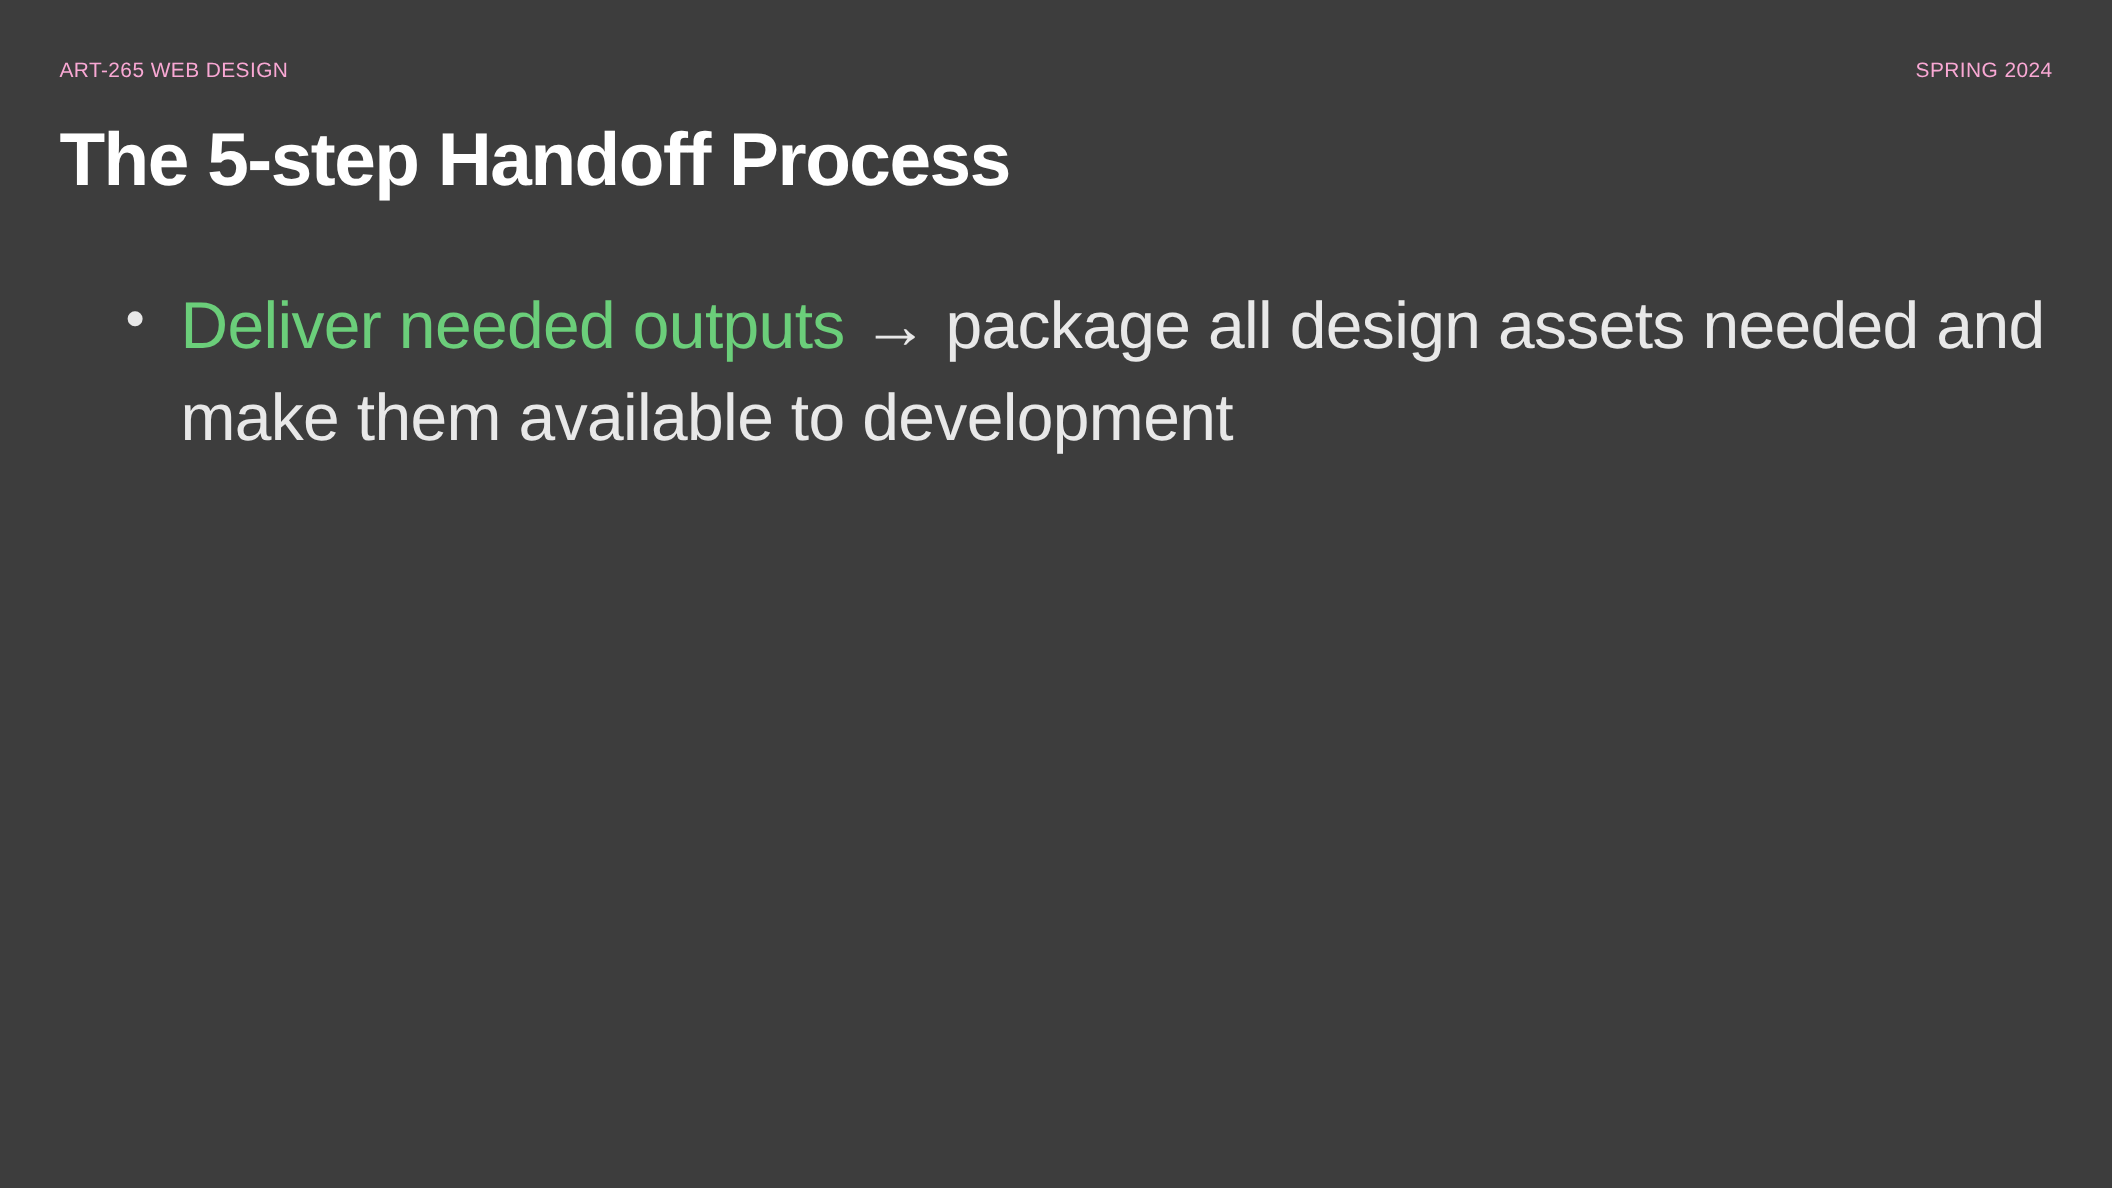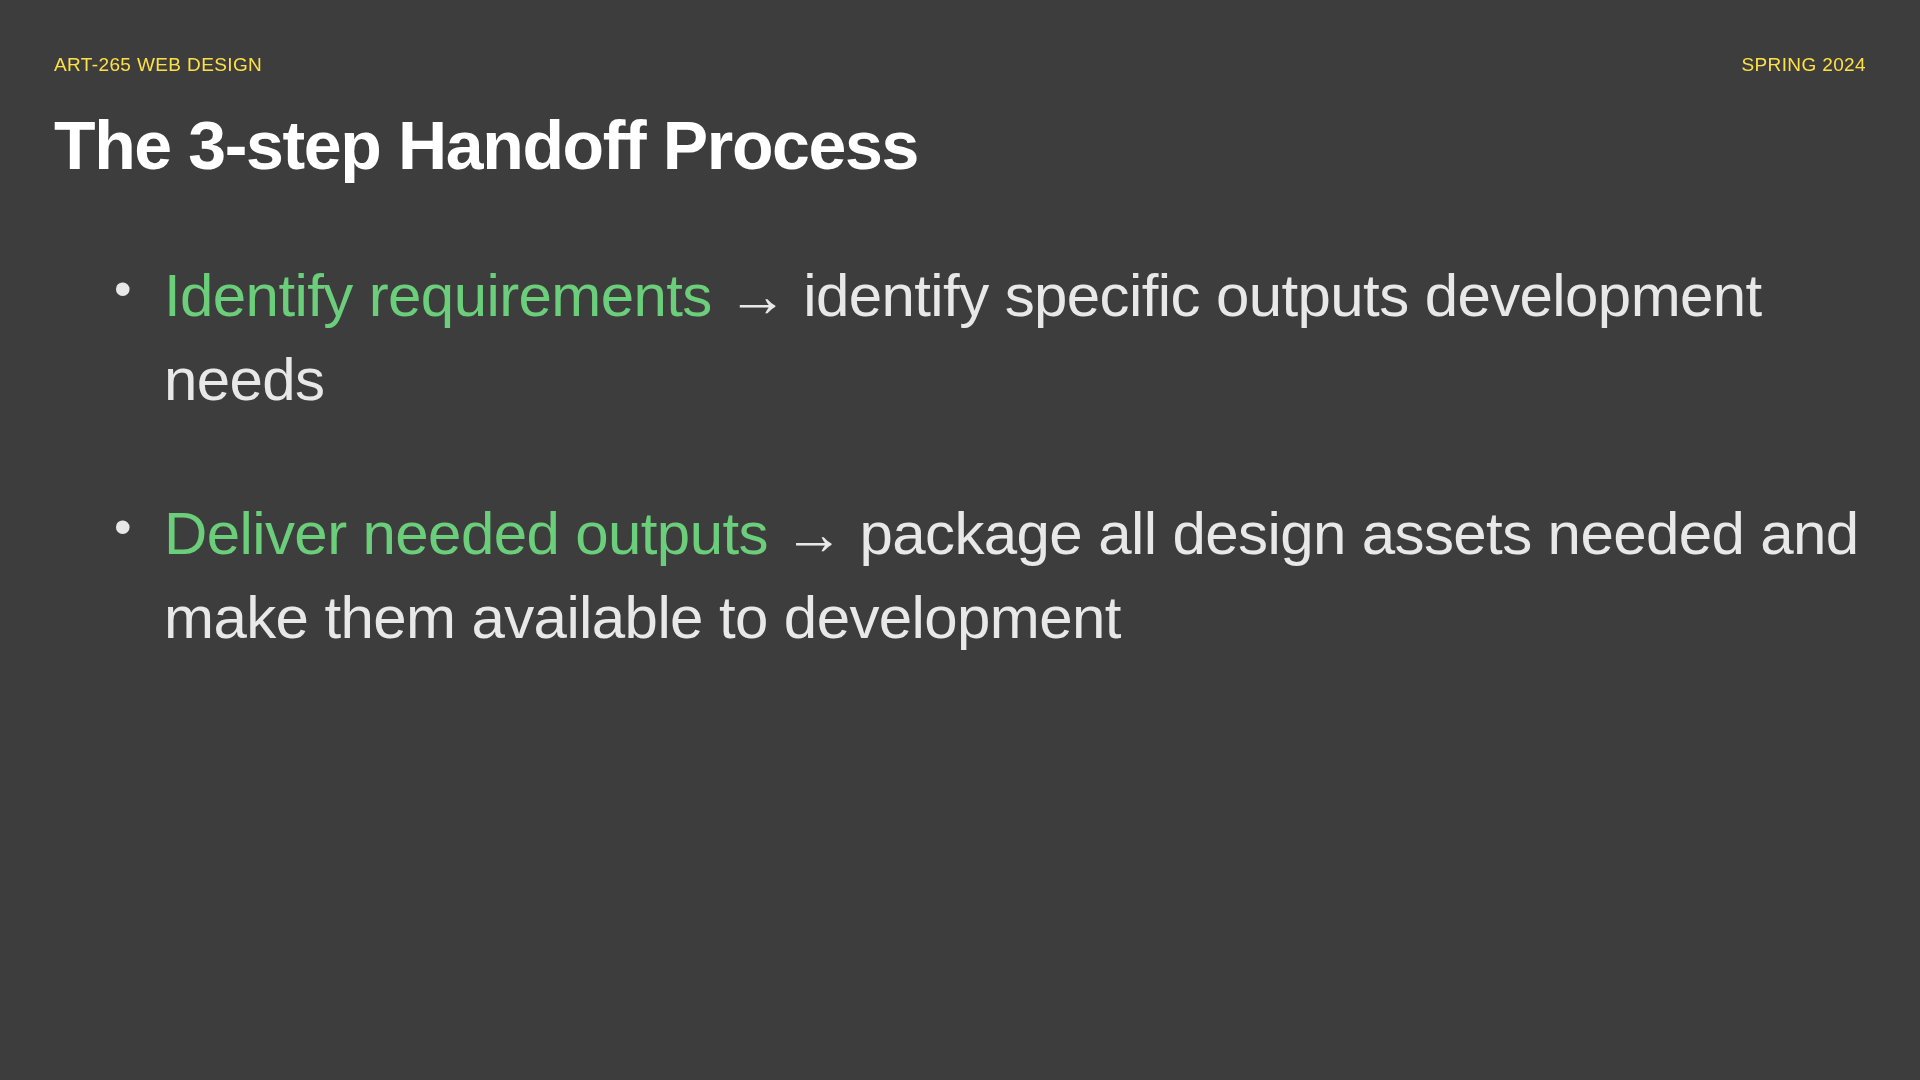--- a/index.html
+++ b/index.html
@@ -18,21 +18,21 @@
       letter-spacing: -0.01em;
     }
     .header {
       display: flex;
       justify-content: space-between;
       align-items: center;
       margin-bottom: 30px;
     }
     .course-label, .semester-label {
       font-size: 19px;
-      color: #fde047;
+      color: #f9a8d4;
       letter-spacing: 0.02em;
     }
     .title {
       font-size: 68px;
       font-weight: 600;
       color: #ffffff;
       margin-bottom: 70px;
       letter-spacing: -0.02em;
     }
     .bullet-list {
@@ -65,26 +65,21 @@
     }
   </style>
 </head>
 <body>
 
 <div class="header">
   <div class="course-label">ART-265 WEB DESIGN</div>
   <div class="semester-label">SPRING 2024</div>
 </div>
 
-<h1 class="title">The 3-step Handoff Process</h1>
+<h1 class="title">The 5-step Handoff Process</h1>
 
 <ul class="bullet-list">
-  <li class="bullet-item">
-    <span class="highlight">Identify requirements</span>
-    <span class="arrow"> <span>→</span> </span>
-    <span>identify specific outputs development needs</span>
-  </li>
   <li class="bullet-item">
     <span class="highlight">Deliver needed outputs</span>
     <span class="arrow"> <span>→</span> </span>
     <span>package all design assets needed and make them available to development</span>
   </li>
 </ul>
 
 </body></html>

